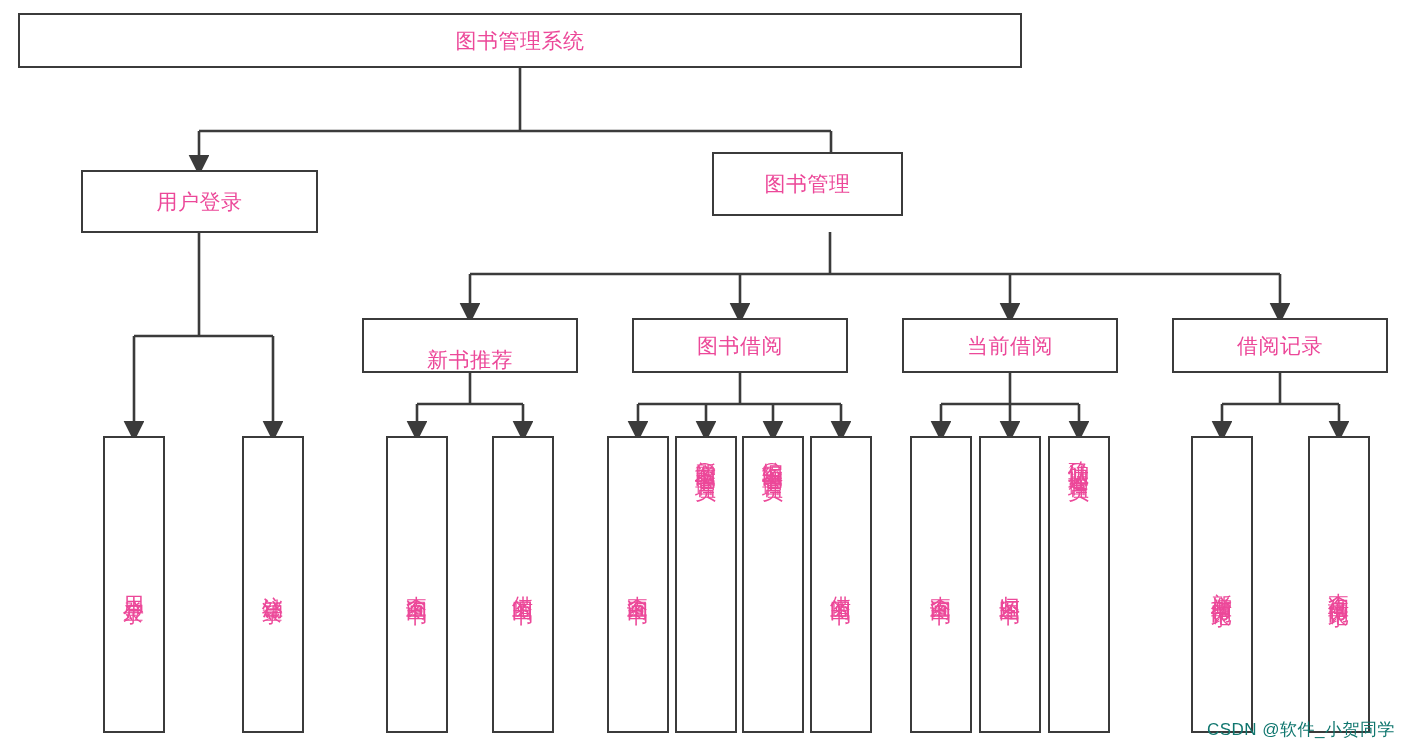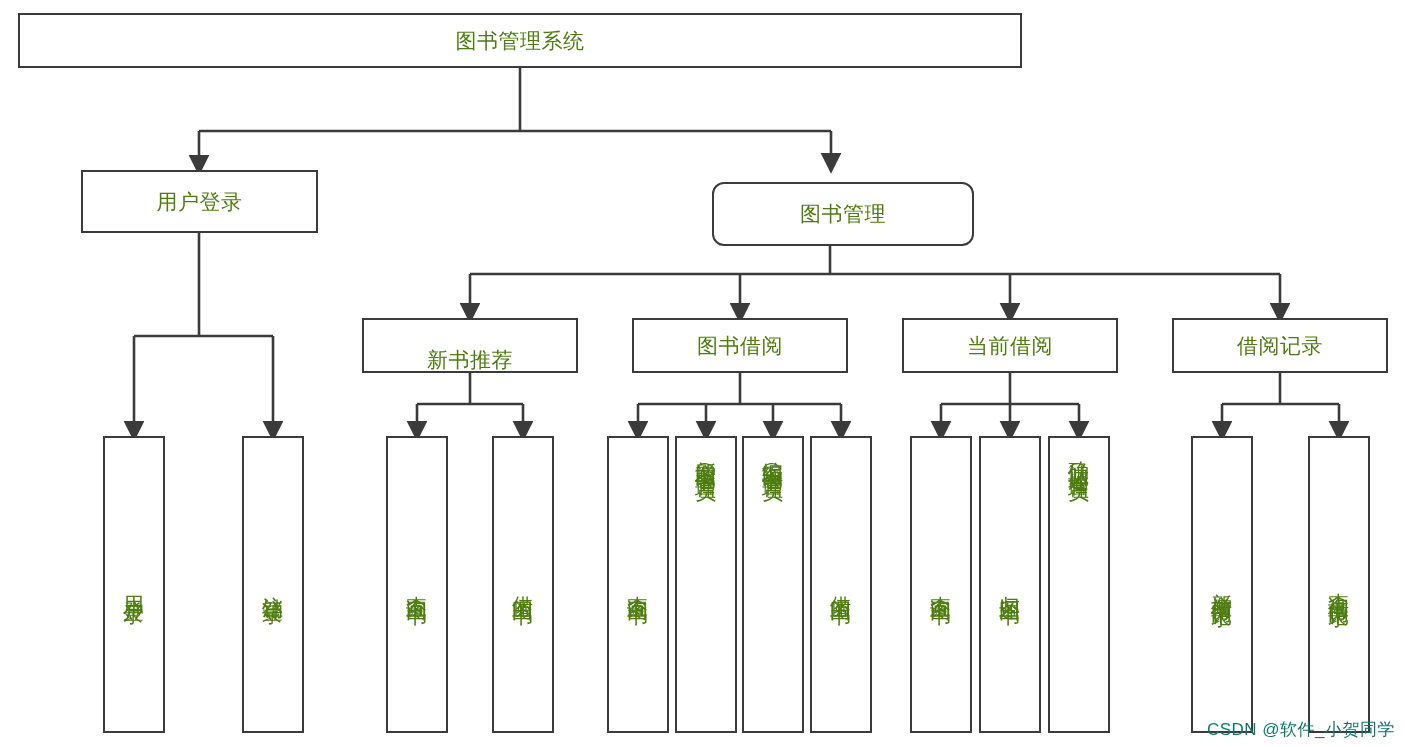--- a/index.html
+++ b/index.html
@@ -25,21 +25,21 @@
     height: 747px;
   }
   .node {
     position: absolute;
     box-sizing: border-box;
     border: 2px solid #3b3b3b;
     background: #ffffff;
     display: flex;
     align-items: center;
     justify-content: center;
-    color: #4d7c0f;
+    color: #ec4899;
   }
   .node-h .label {
     font-size: 21px;
     line-height: 1.1;
     letter-spacing: 0.5px;
     white-space: nowrap;
   }
   .node-v {
     align-items: flex-start;
     justify-content: center;
@@ -122,21 +122,21 @@
     </g>
   </svg>
 
   <div class="node node-h" style="left:18px; top:13px; width:1004px; height:55px;">
     <span class="label">图书管理系统</span>
   </div>
 
   <div class="node node-h" style="left:81px; top:170px; width:237px; height:63px;">
     <span class="label">用户登录</span>
   </div>
-  <div class="node node-h" style="left:712px; top:182px; width:262px; height:64px;border-radius:12px;">
+  <div class="node node-h" style="left:712px; top:152px; width:191px; height:64px;">
     <span class="label">图书管理</span>
   </div>
 
   <div class="node node-h" style="left:362px; top:318px; width:216px; height:55px;align-items:flex-end;">
     <span class="label">新书推荐</span>
   </div>
   <div class="node node-h" style="left:632px; top:318px; width:216px; height:55px;">
     <span class="label">图书借阅</span>
   </div>
   <div class="node node-h" style="left:1172px; top:318px; width:216px; height:55px;">

